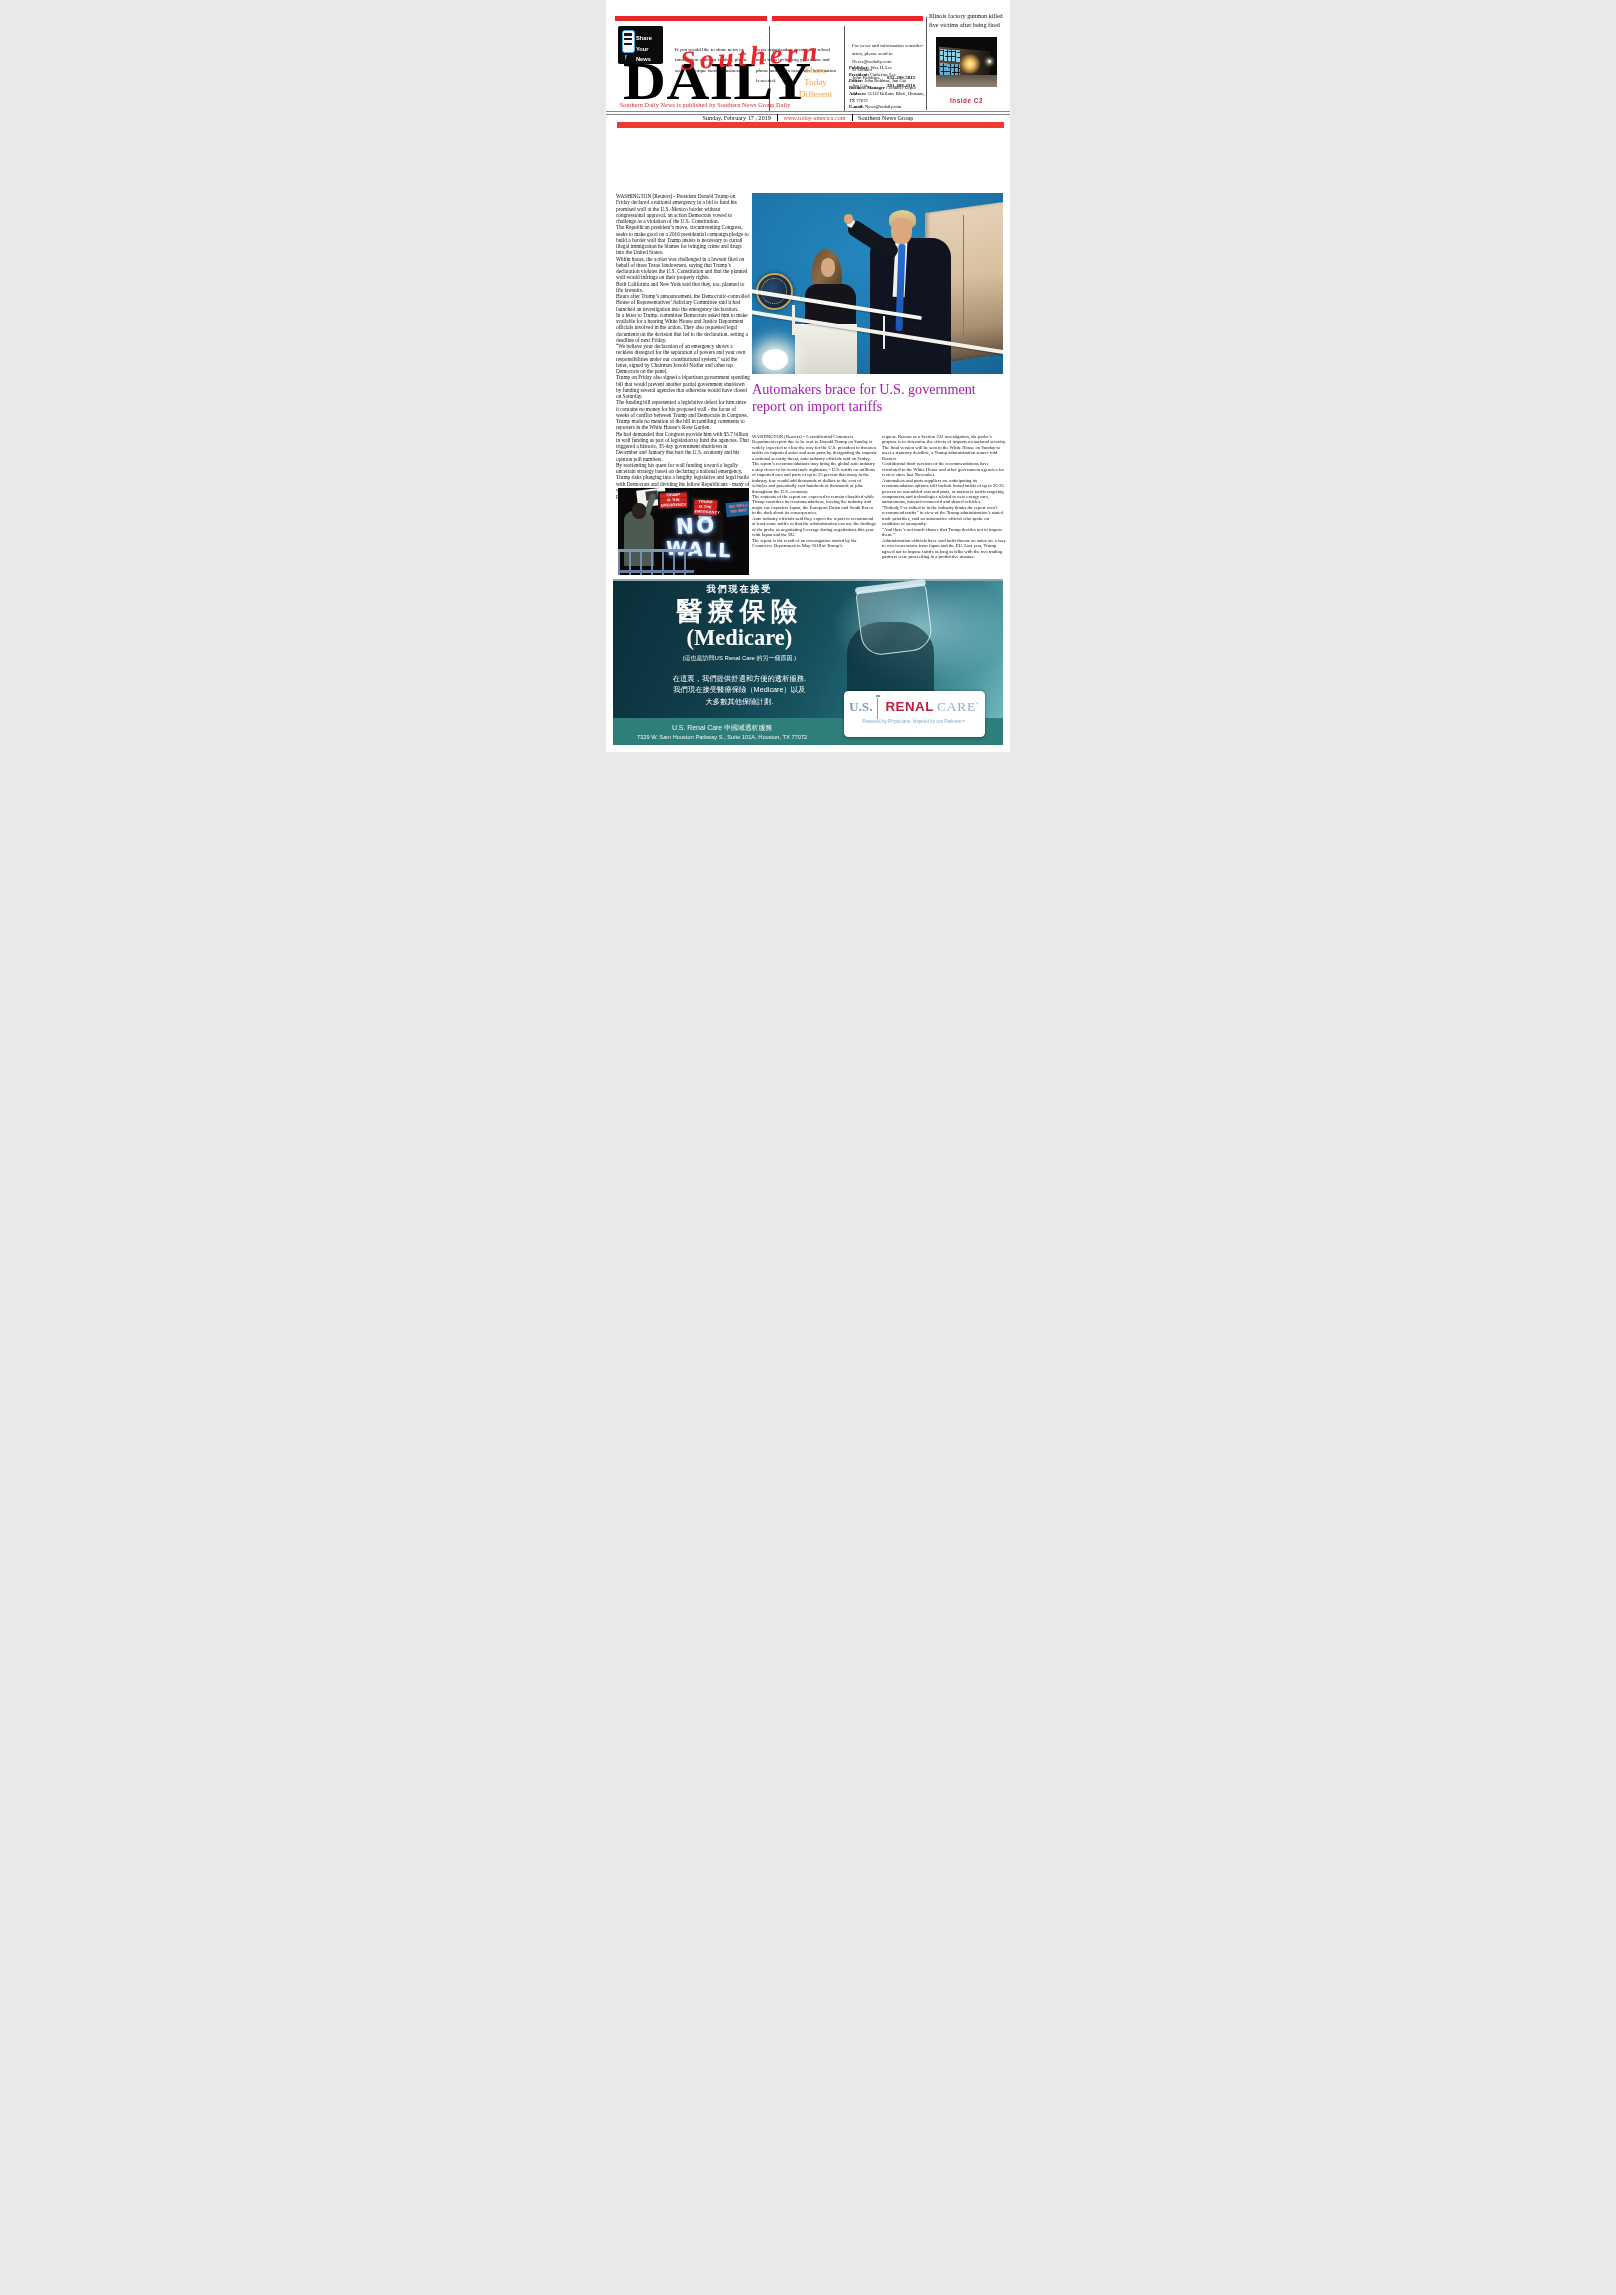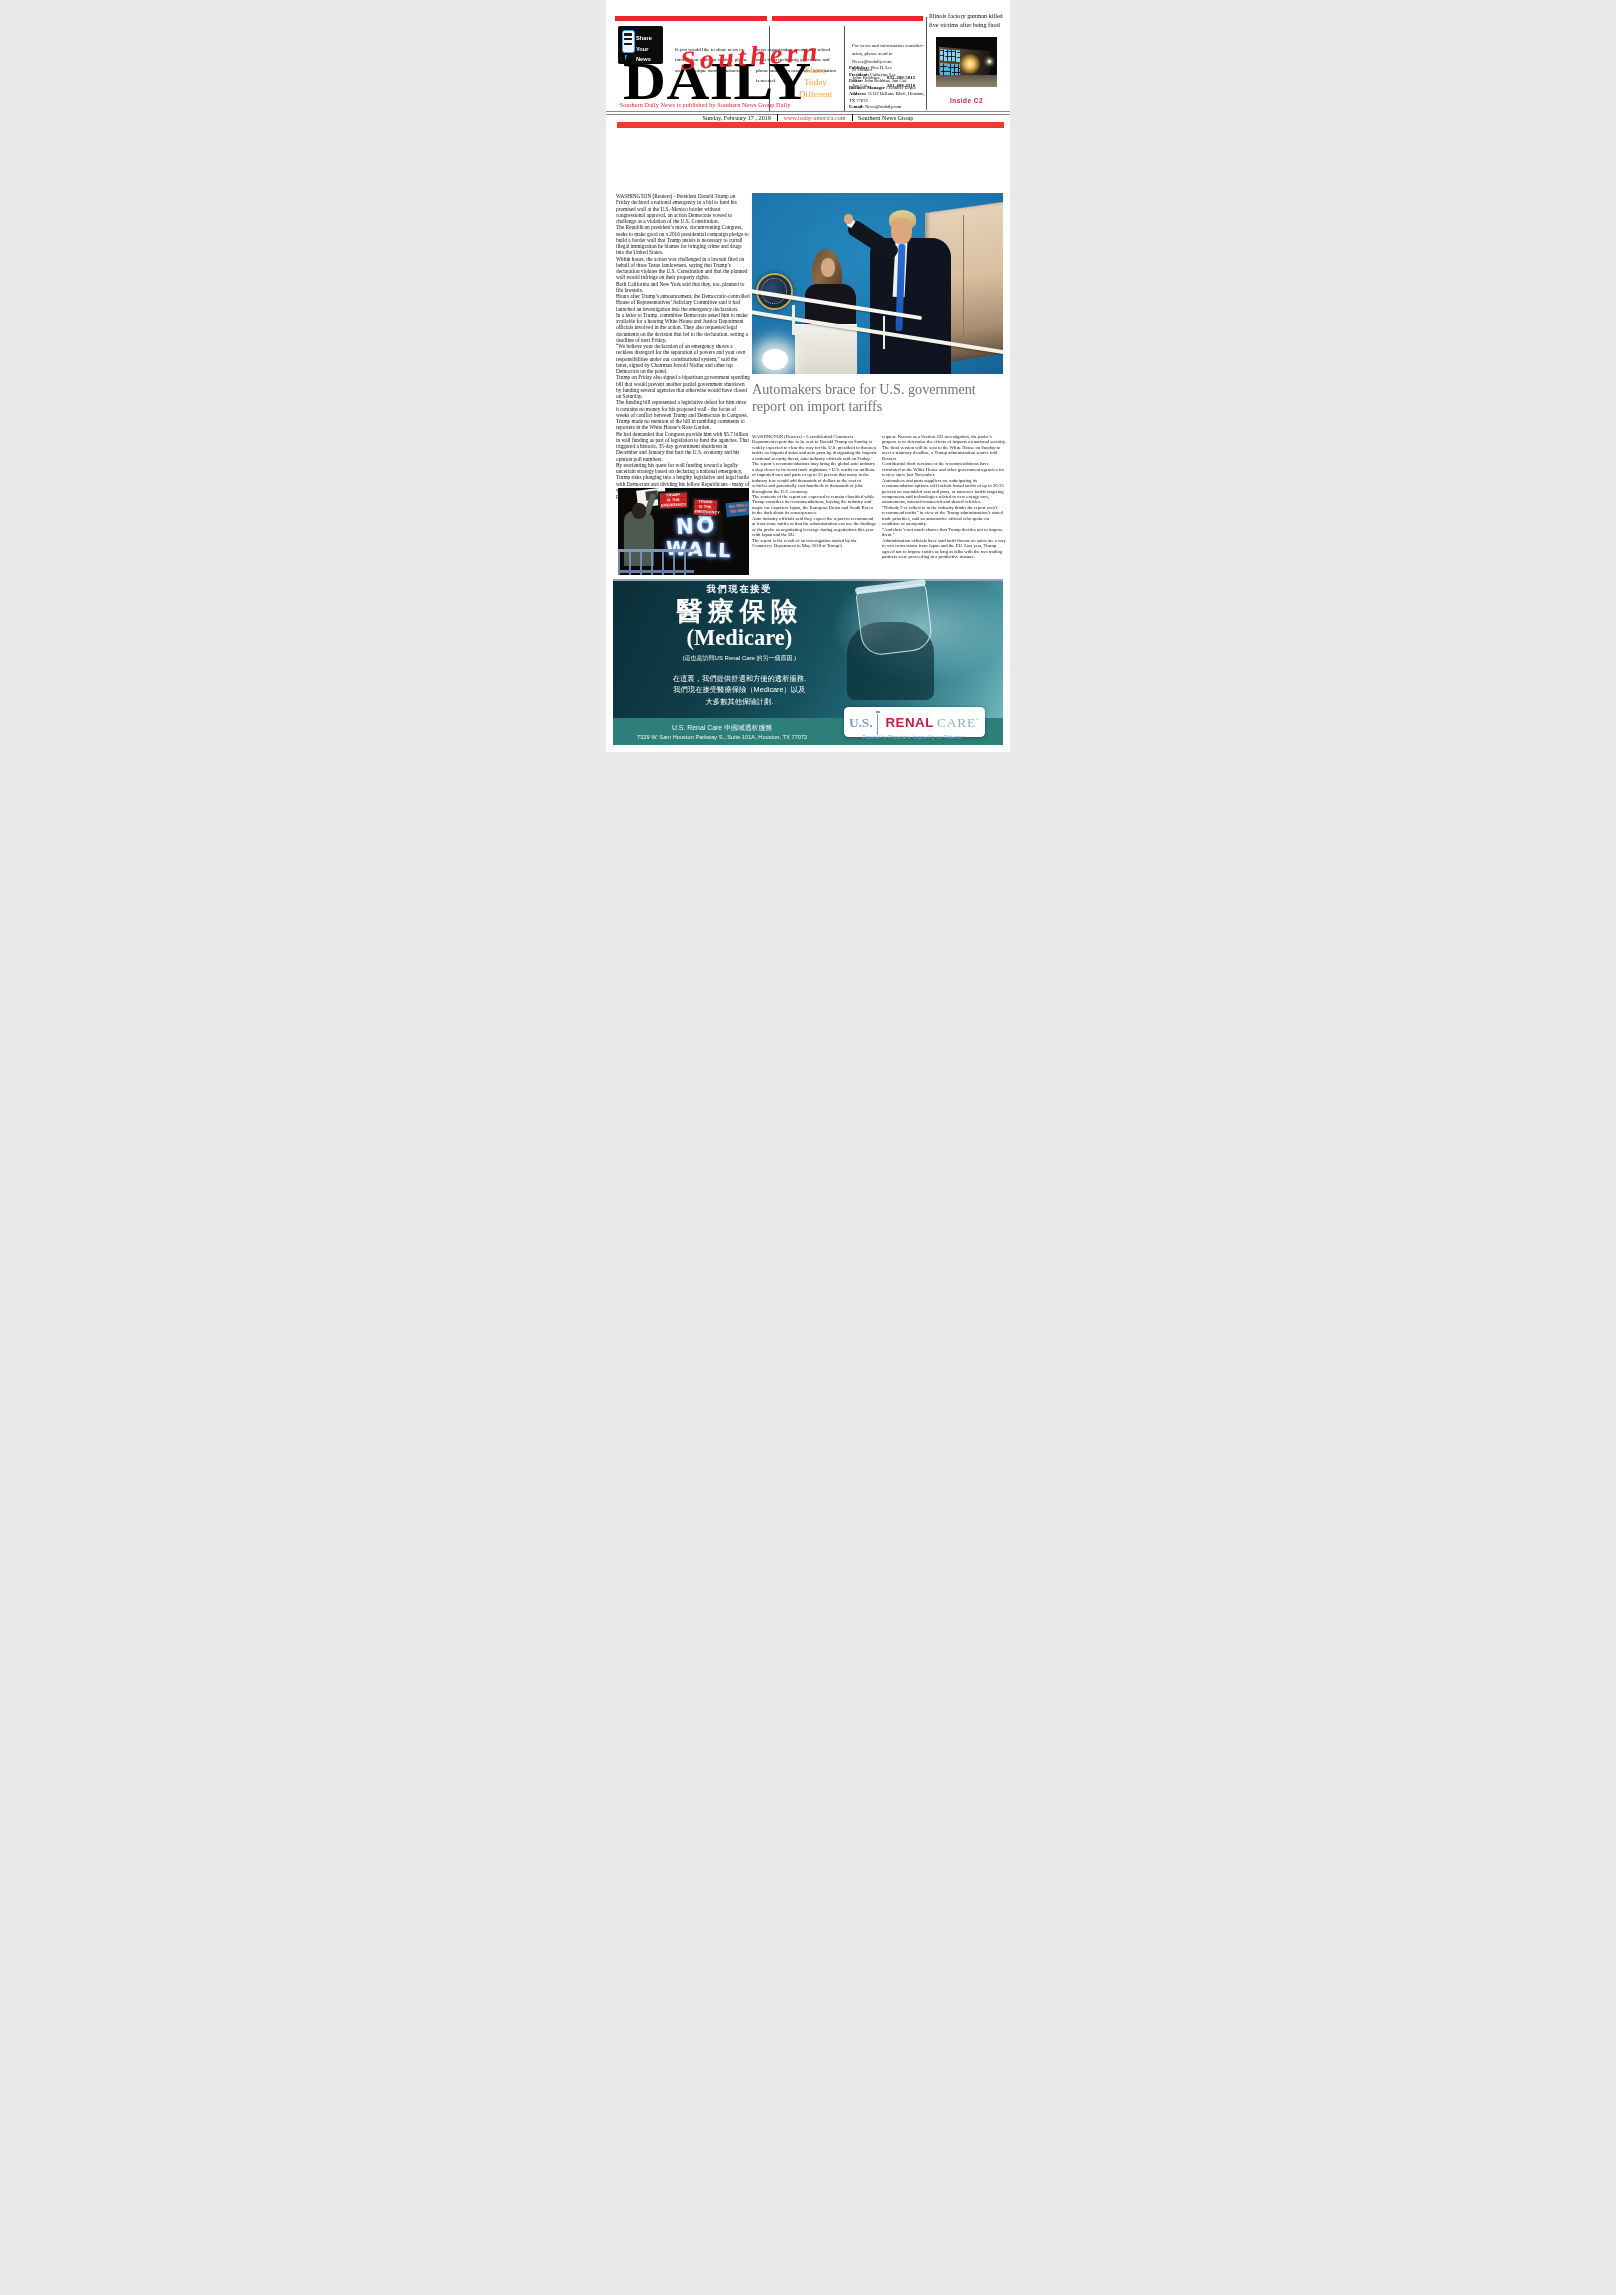--- a/index.html
+++ b/index.html
@@ -93,21 +93,21 @@
   .t-tie{position:absolute;left:57.8%;top:28%;width:6.9px;height:87px;background:linear-gradient(180deg,#2a6fd6,#1d55b2);border-radius:2.8px;transform:rotate(2deg);}
   .platform{position:absolute;left:17%;bottom:0;width:25%;height:27%;background:linear-gradient(180deg,#f0efe9,#d9d7cd);border-top:1.8px solid #fff;}
   .rail1{position:absolute;left:-4%;top:60%;width:72%;height:3.7px;background:#f7f5ef;border-radius:1.8px;transform:rotate(9deg);box-shadow:0 0.9px 1.8px rgba(0,0,0,.35);}
   .rail2{position:absolute;left:-4%;top:76%;width:112%;height:4.1px;background:#f3f1ea;border-radius:1.8px;transform:rotate(9deg);box-shadow:0 0.9px 1.8px rgba(0,0,0,.35);}
   .rpost1{position:absolute;left:16%;top:62%;width:2.8px;height:30px;background:#efede6;}
   .rpost2{position:absolute;left:52%;top:68%;width:2.8px;height:33px;background:#efede6;}
   .lamp{position:absolute;left:4%;bottom:2%;width:26px;height:21px;border-radius:50%;background:#ffffff;
         box-shadow:0 0 15.6px 10px rgba(255,255,240,.85);}
 
   
-  .auto-head{left:146px;top:381px;width:250px;font-size:14.2px;line-height:1.22;color:#737373;}
+  .auto-head{left:146px;top:381px;width:250px;font-size:14.2px;line-height:1.22;color:#a21caf;}
   .auto-col{top:434px;width:125px;font-size:4.7px;line-height:1.16;}
   .auto-col p{margin:0;}
   #acol1{left:146px;} #acol2{left:276px;}
 
   
   .protest{left:12.4px;top:488px;width:131px;height:87px;background:#0a0809;overflow:hidden;}
   .p-white-sign{position:absolute;left:14%;top:1%;width:29px;height:16.5px;background:#f4f3f0;transform:rotate(-7deg);}
   .p-white-sign i{display:block;margin:1.8px auto 0;width:12px;height:9.2px;background:#3a3a40;}
   .p-sign{position:absolute;background:#17181d;padding:1.4px 1.8px 0.9px;transform:rotate(-2deg);}
   .p-sign b{display:block;font-family:"Liberation Sans","DejaVu Sans",sans-serif;font-weight:bold;color:#fff;
@@ -147,21 +147,21 @@
   .ad-accept{font-size:9.2px;font-weight:bold;letter-spacing:1.8px;}
   .ad-big1{font-size:26px;font-weight:bold;letter-spacing:5.5px;line-height:1.12;margin-top:0.9px;}
   .ad-big2{font-size:22.5px;font-weight:bold;line-height:1.05;font-family:Liberation Serif, serif;}
   .ad-reason{font-size:6px;margin-top:4.6px;}
   .ad-body{font-size:7.3px;line-height:1.55;margin-top:10px;}
   .ad-call{font-size:7.8px;line-height:1.6;margin-top:11px;}
   .ad-footerbar{position:absolute;left:0;bottom:0;width:100%;height:27.5px;background:#2e7e79;}
   .ad-footertxt{position:absolute;left:0;bottom:3.2px;width:56%;text-align:center;color:#eef7f5;}
   .ad-f1{font-size:6.9px;line-height:1.5;}
   .ad-f2{font-size:5.7px;line-height:1.5;}
-  .logo-box{position:absolute;right:18.4px;bottom:8.3px;width:141px;height:30px;background:#fff;border-radius:4.6px;
+  .logo-box{position:absolute;right:18.4px;bottom:8.3px;width:141px;height:46px;background:#fff;border-radius:4.6px;
             box-shadow:0 0.9px 3.7px rgba(0,0,0,.35);text-align:center;}
   .logo-row{display:flex;align-items:center;justify-content:center;margin-top:5.5px;}
   .lg-us{font-size:13.3px;font-weight:bold;color:#7b9cba;font-family:"Liberation Serif",serif;}
   .lg-bracket{width:4.6px;height:21px;border-left:1.4px solid #7b9cba;margin:0 3.2px 0 4.1px;position:relative;top:1.8px;}
   .lg-bracket:before{content:"";position:absolute;left:-1.4px;top:-2.8px;width:4.1px;height:1.4px;background:#7b9cba;}
   .lg-renal{font-size:13.3px;font-weight:bold;color:#c11f3e;font-family:"Liberation Sans",sans-serif;letter-spacing:0.5px;}
   .lg-care{font-size:13.3px;color:#8fafc9;font-family:"Liberation Serif",serif;letter-spacing:0.9px;margin-left:3.2px;}
   .lg-reg{font-size:4.1px;color:#8fafc9;vertical-align:top;position:relative;top:-3.7px;}
   .lg-tag{font-size:4.6px;color:#85a8c3;font-family:"Liberation Sans",sans-serif;margin-top:1.4px;}
 </style>

